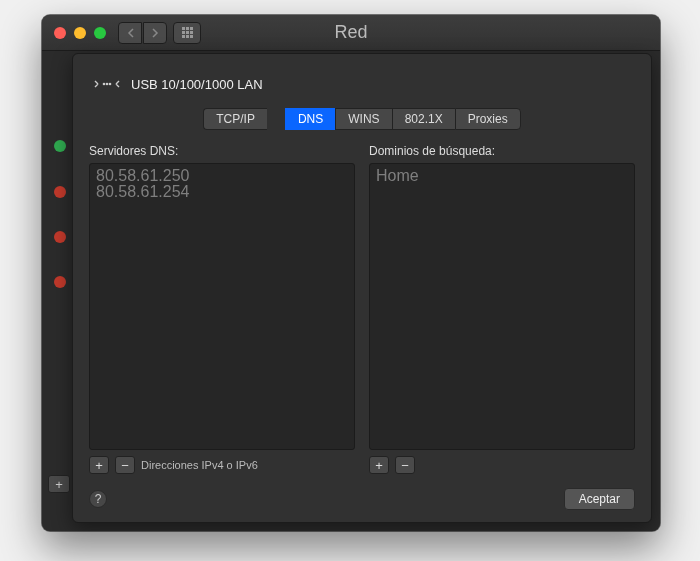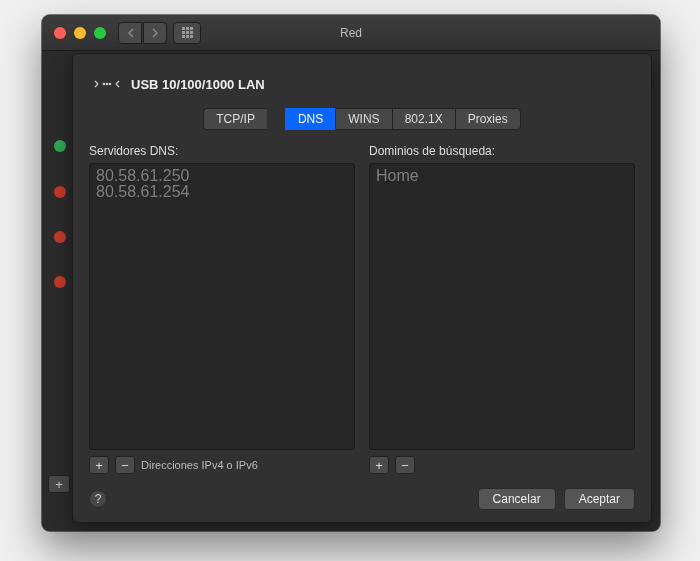--- a/index.html
+++ b/index.html
@@ -51,21 +51,21 @@
   .nav-btn:last-child { border-radius: 0 4px 4px 0; }
   .grid-btn {
     width: 28px; height: 22px; margin-left: 6px;
     background: #4a4a4a; border: 1px solid #1e1e1e; border-radius: 4px;
     display: flex; align-items: center; justify-content: center;
   }
   .grid-icon { display: grid; grid-template-columns: repeat(3,3px); grid-auto-rows:3px; gap:1px; }
   .grid-icon span { background: #999; width:3px; height:3px; }
   .title {
     position: absolute; left: 0; right: 0; text-align: center;
-    color: #bbb; font-size: 12px; pointer-events: none;
+    color: #bbb; font-size: 18px; pointer-events: none;
   }
   .search {
     margin-left: auto; display: flex; align-items: center;
     background: #242424; border: 1px solid #1a1a1a; border-radius: 4px;
     padding: 2px 8px; width: 130px; height: 21px; color: #888;
   }
   .search input {
     background: transparent; border: none; outline: none; color: #ddd;
     width: 100%; font-size: 12px; margin-left: 4px;
   }
@@ -101,21 +101,20 @@
     background: #313131;
     border: 1px solid #1b1b1b;
     border-radius: 6px;
     box-shadow: 0 6px 20px rgba(0,0,0,0.45);
     display: flex; flex-direction: column;
     padding: 14px 16px 12px;
   }
   .sheet-header {
     display: flex; align-items: center; gap: 10px;
     margin: 6px 4px 14px 4px;
-    font-weight: bold;
   }
   .adapter-icon {
     width: 28px; height: 20px; color:#ccc;
     display:flex; align-items:center; justify-content:center;
   }
   .sheet-title { color:#eee; font-size: 13px; }
 
   .tabs {
     display: flex; justify-content: center; margin-bottom: 14px;
   }
@@ -260,19 +259,18 @@
           <div class="sq-btn">+</div>
           <div class="sq-btn">−</div>
         </div>
       </div>
 
     </div>
 
     <div class="sheet-footer">
       <div class="help">?</div>
       <div class="spacer"></div>
-      <div class="btn">Cancelar</div>
       <div class="btn">Aceptar</div>
     </div>
 
   </div>
 
 </div>
 
 </body></html>

